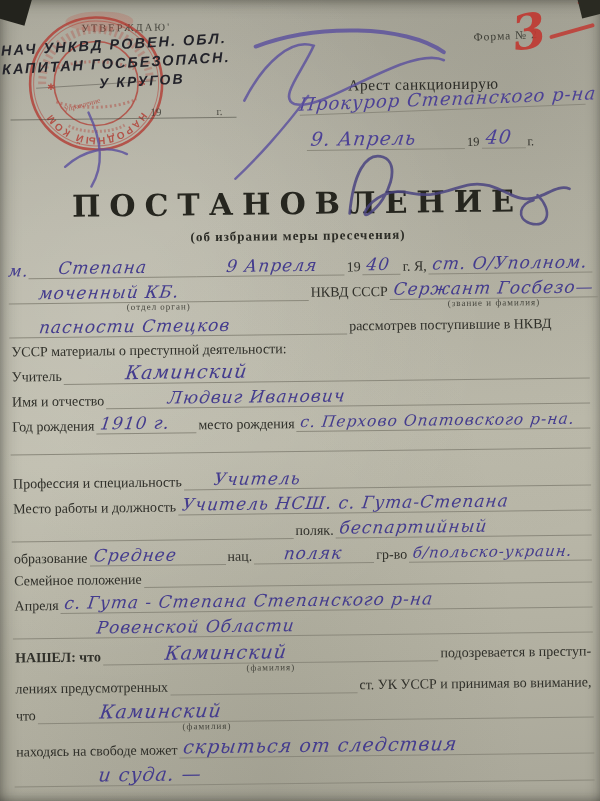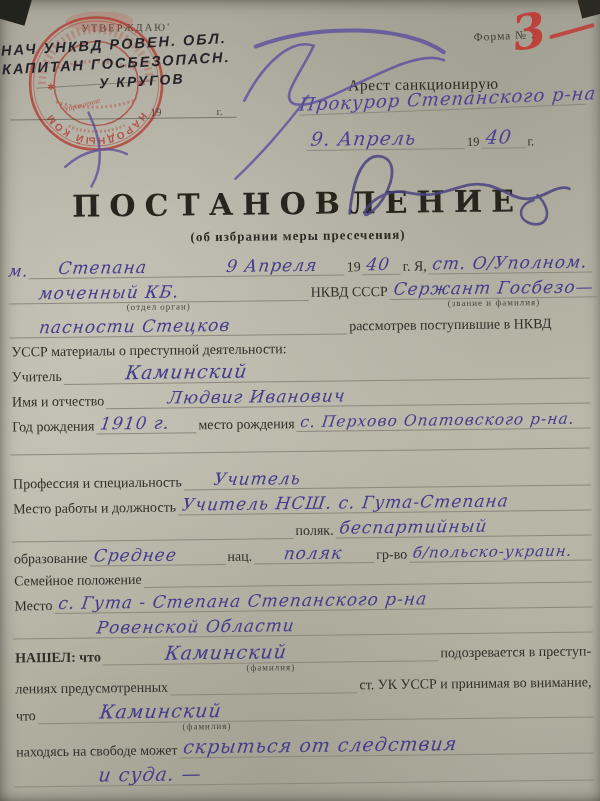--- a/index.html
+++ b/index.html
@@ -191,21 +191,21 @@
         <span class="pr">гр-во</span>
         <span class="blank"><span class="hw" style="font-size:15px">б/польско-украин.</span></span>
       </div>
 
       <div class="row">
         <span class="pr">Семейное положение</span>
         <span class="blank"></span>
       </div>
 
       <div class="row">
-        <span class="pr">Место</span>
+        <span class="pr">Апреля</span>
         <span class="blank"><span class="hw">с. Гута - Степана Степанского р-на</span></span>
       </div>
 
       <div class="row">
         <span class="blank"><span class="hw indent80">Ровенской Области</span></span>
       </div>
 
       <div class="row caprow">
         <span class="pr" style="font-weight:bold">НАШЕЛ: что</span>
         <span class="blank">

